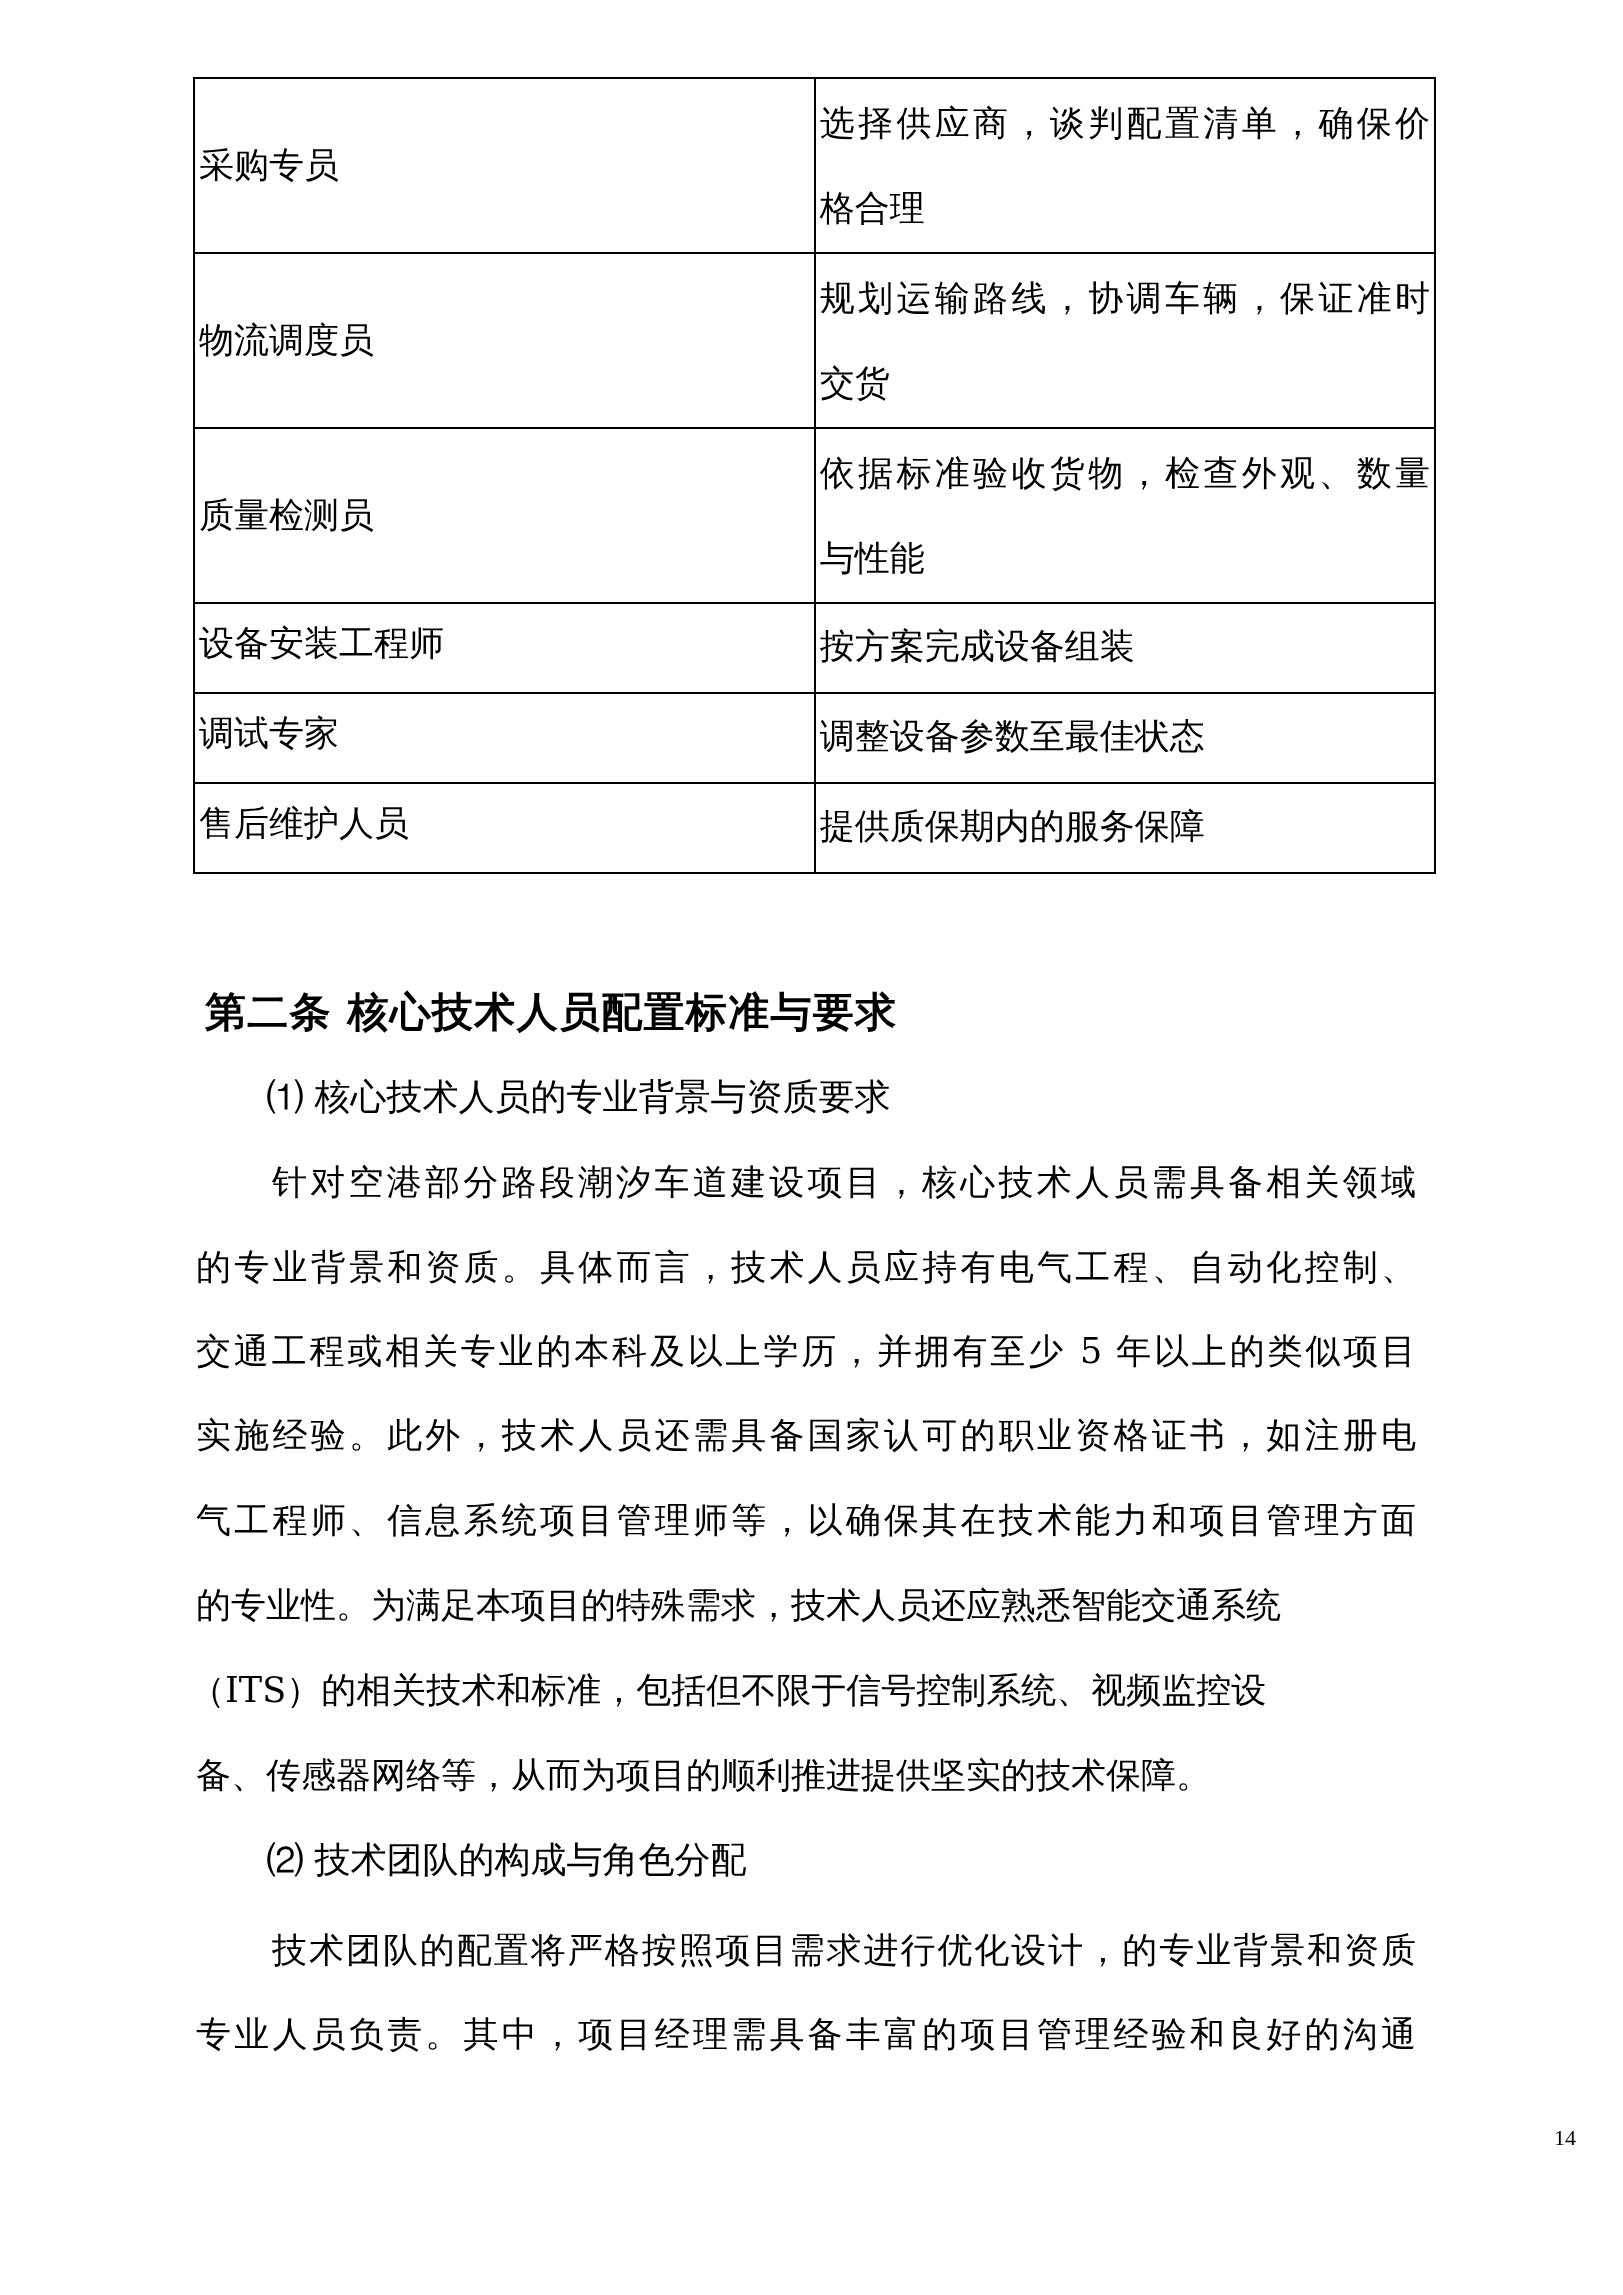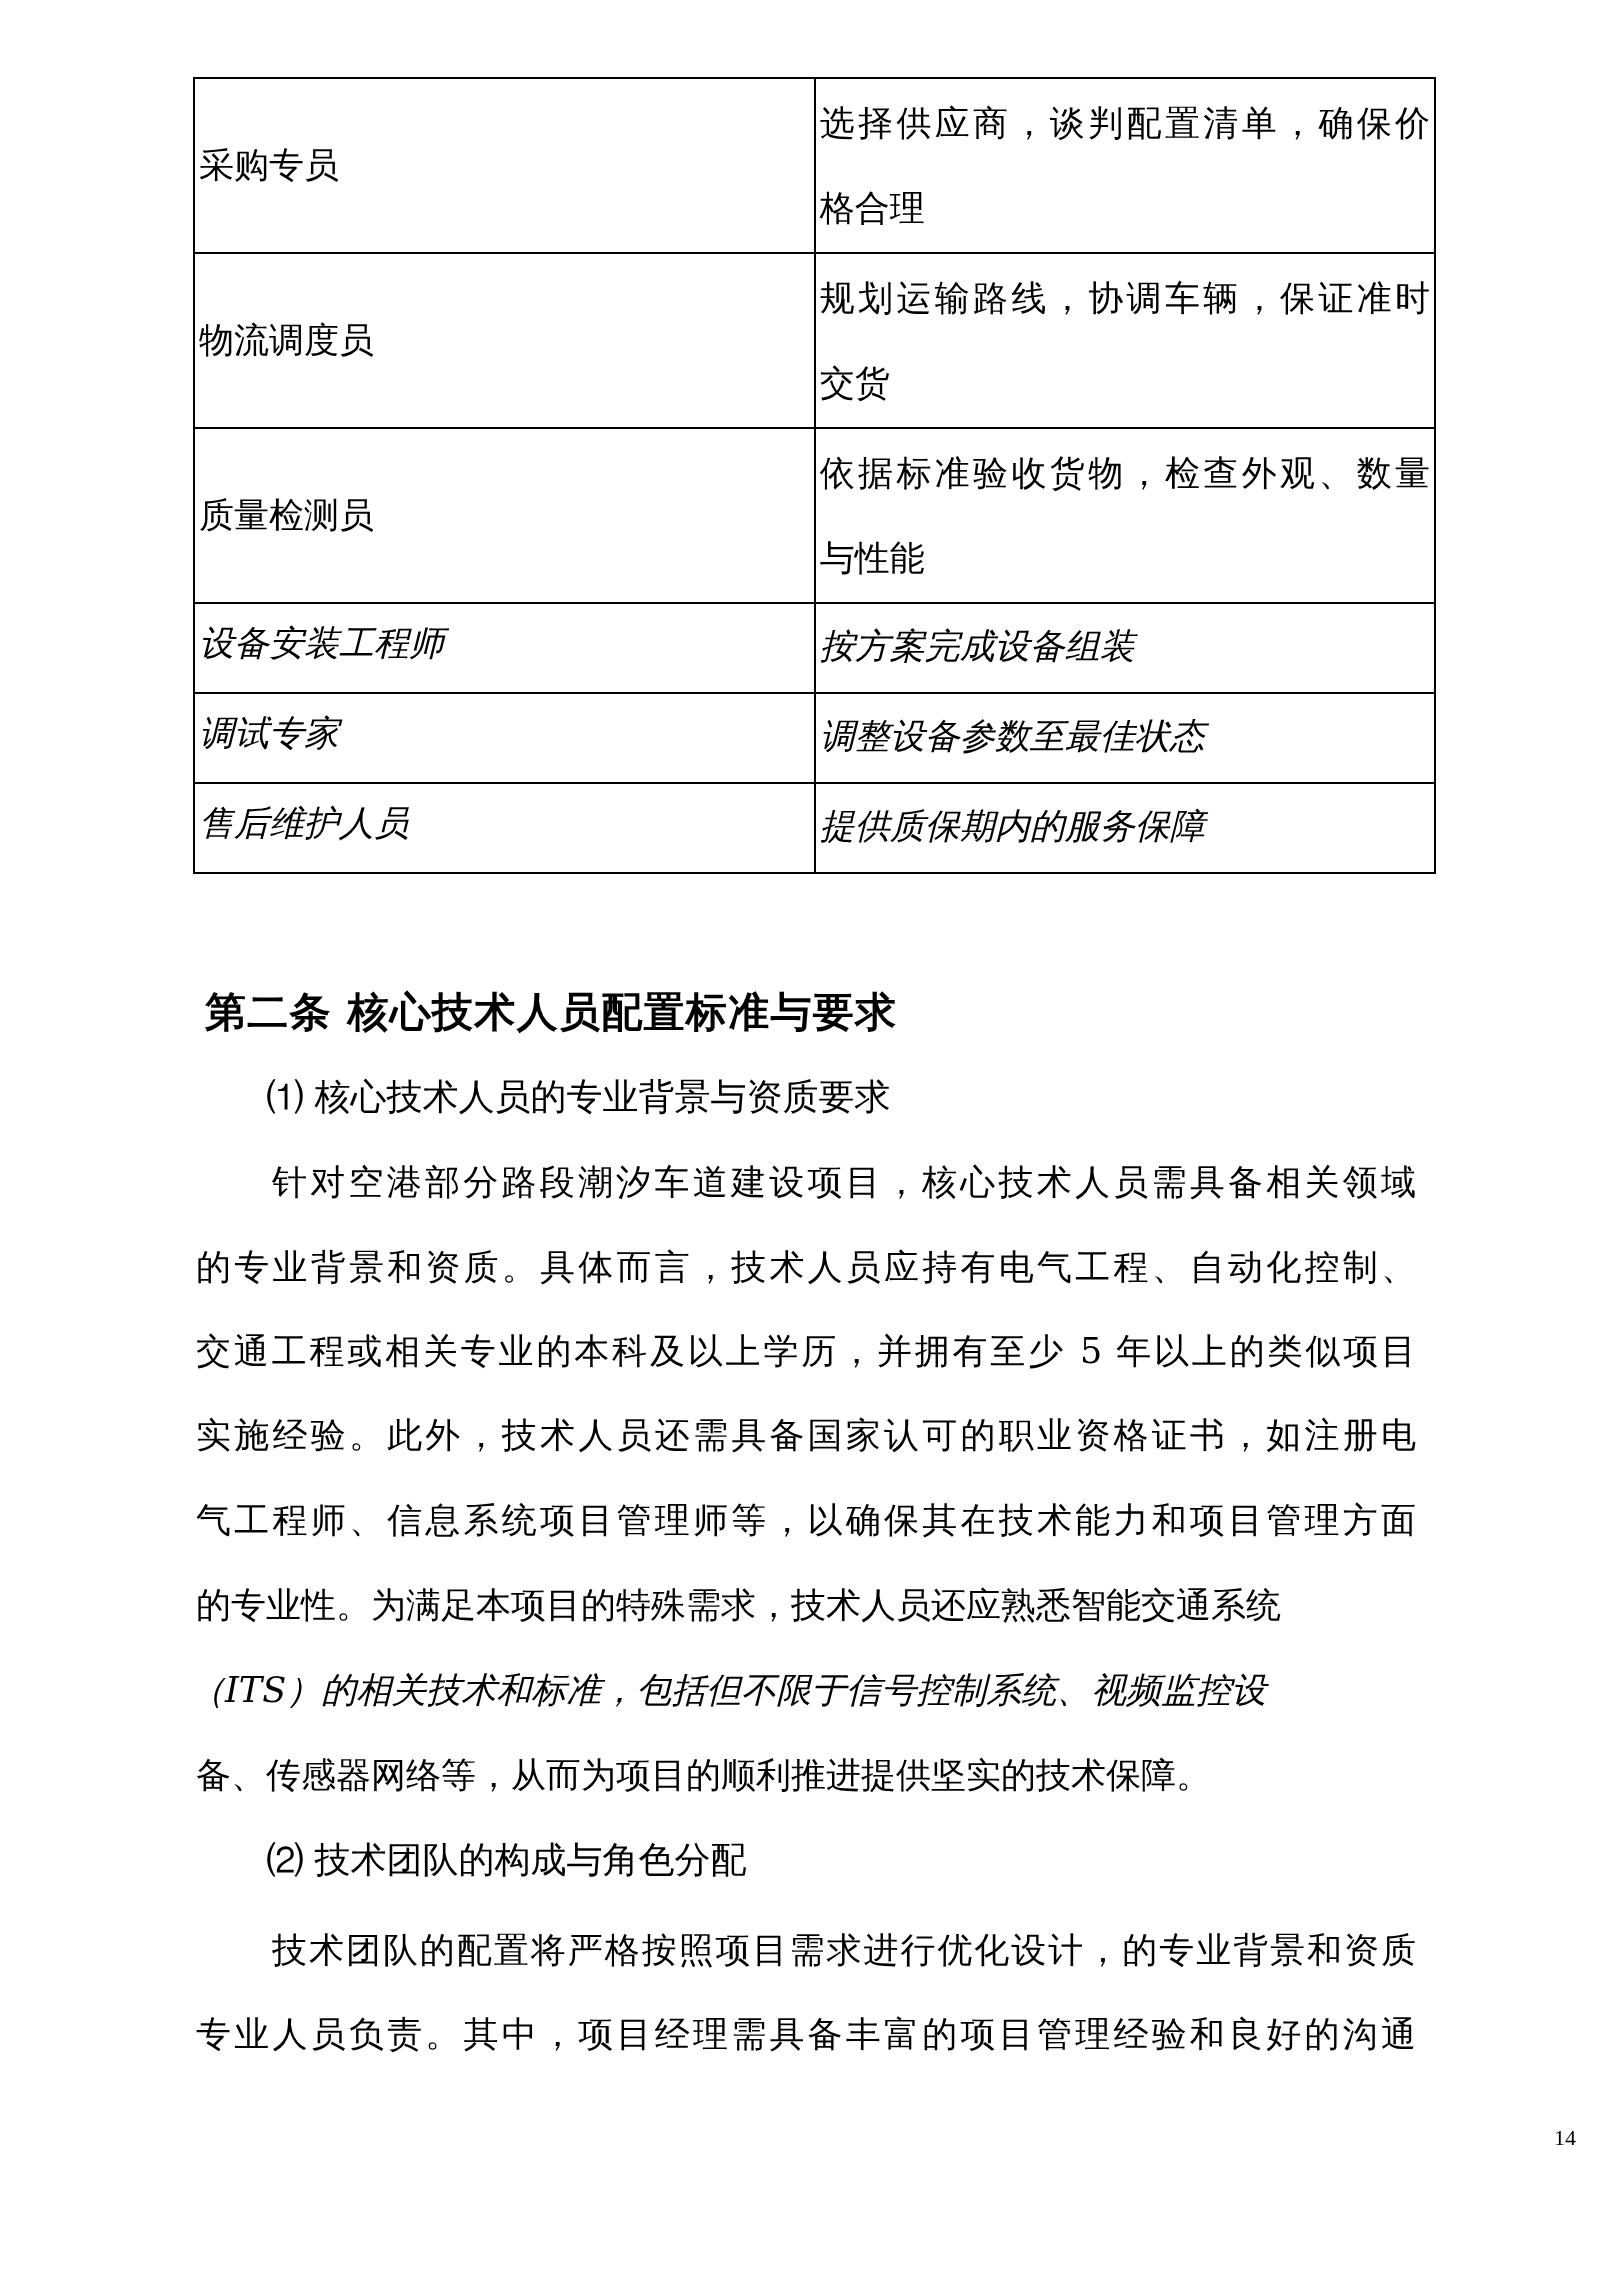--- a/index.html
+++ b/index.html
@@ -8,21 +8,21 @@
   .page { position:absolute; left:0; top:0; width:1623px; height:2295px; }
   table.roles { position:absolute; left:193px; top:77px; width:1243px;
     border-collapse:collapse; table-layout:fixed; }
   table.roles td { border:2.6px solid #000; padding:0 3.9px; vertical-align:middle;
     font-size:35px; line-height:85px;margin-left:20px; }
   table.roles td.c1 { width:611px; }
   table.roles td.c2 { line-height:85px; }
   table.roles td .ln { display:block; white-space:nowrap; }
   table.roles td.c2 .ln.j { text-align:justify; text-align-last:justify; }
   tr.r-tall td { height:173px; }
-  tr.r-short td { height:88px;font-style:italic; }
+  tr.r-short td { height:88px; }
   tr.r-short td { line-height:79px; vertical-align:top; }
   .line { position:absolute; left:196px; width:1220px; font-size:35px; white-space:nowrap;
           height:46px; line-height:46px; }
   .line.j { text-align:justify; text-align-last:justify; }
   .line.indent { left:272px; width:1144px; }
   .heading { position:absolute; left:196px; top:985px; font-size:41px; font-weight:bold;
              font-family:"DejaVu Sans","Liberation Sans",sans-serif; white-space:nowrap; letter-spacing:1.3px;margin-left:9px; }
   .sub { position:absolute; left:267px; font-size:36px; white-space:nowrap; height:46px; line-height:46px; }
   .pagenum { position:absolute; left:0; width:1576px; top:2125px; text-align:right;
              font-size:22px; font-family:"Liberation Serif",serif; }
@@ -91,21 +91,21 @@
   <div class="heading">第二条  核心技术人员配置标准与要求</div>
 
   <div class="sub" style="top:1074px;">⑴ 核心技术人员的专业背景与资质要求</div>
 
   <div class="line j indent" style="top:1159px;">针对空港部分路段潮汐车道建设项目，核心技术人员需具备相关领域</div>
   <div class="line j" style="top:1244px;">的专业背景和资质。具体而言，技术人员应持有电气工程、自动化控制、</div>
   <div class="line j" style="top:1328px;">交通工程或相关专业的本科及以上学历，并拥有至少 5 年以上的类似项目</div>
   <div class="line j" style="top:1412px;">实施经验。此外，技术人员还需具备国家认可的职业资格证书，如注册电</div>
   <div class="line j" style="top:1497px;">气工程师、信息系统项目管理师等，以确保其在技术能力和项目管理方面</div>
   <div class="line" style="top:1582px;">的专业性。为满足本项目的特殊需求，技术人员还应熟悉智能交通系统</div>
-  <div class="line" style="top:1667px; left:190px;font-style:italic;">（ITS）的相关技术和标准，包括但不限于信号控制系统、视频监控设</div>
+  <div class="line" style="top:1667px; left:190px;">（ITS）的相关技术和标准，包括但不限于信号控制系统、视频监控设</div>
   <div class="line" style="top:1752px;">备、传感器网络等，从而为项目的顺利推进提供坚实的技术保障。</div>
 
   <div class="sub" style="top:1837px;">⑵ 技术团队的构成与角色分配</div>
 
   <div class="line j indent" style="top:1927px;">技术团队的配置将严格按照项目需求进行优化设计，的专业背景和资质</div>
   <div class="line j" style="top:2011px;">专业人员负责。其中，项目经理需具备丰富的项目管理经验和良好的沟通</div>
 
   <div class="pagenum">14</div>
 </div>
 

